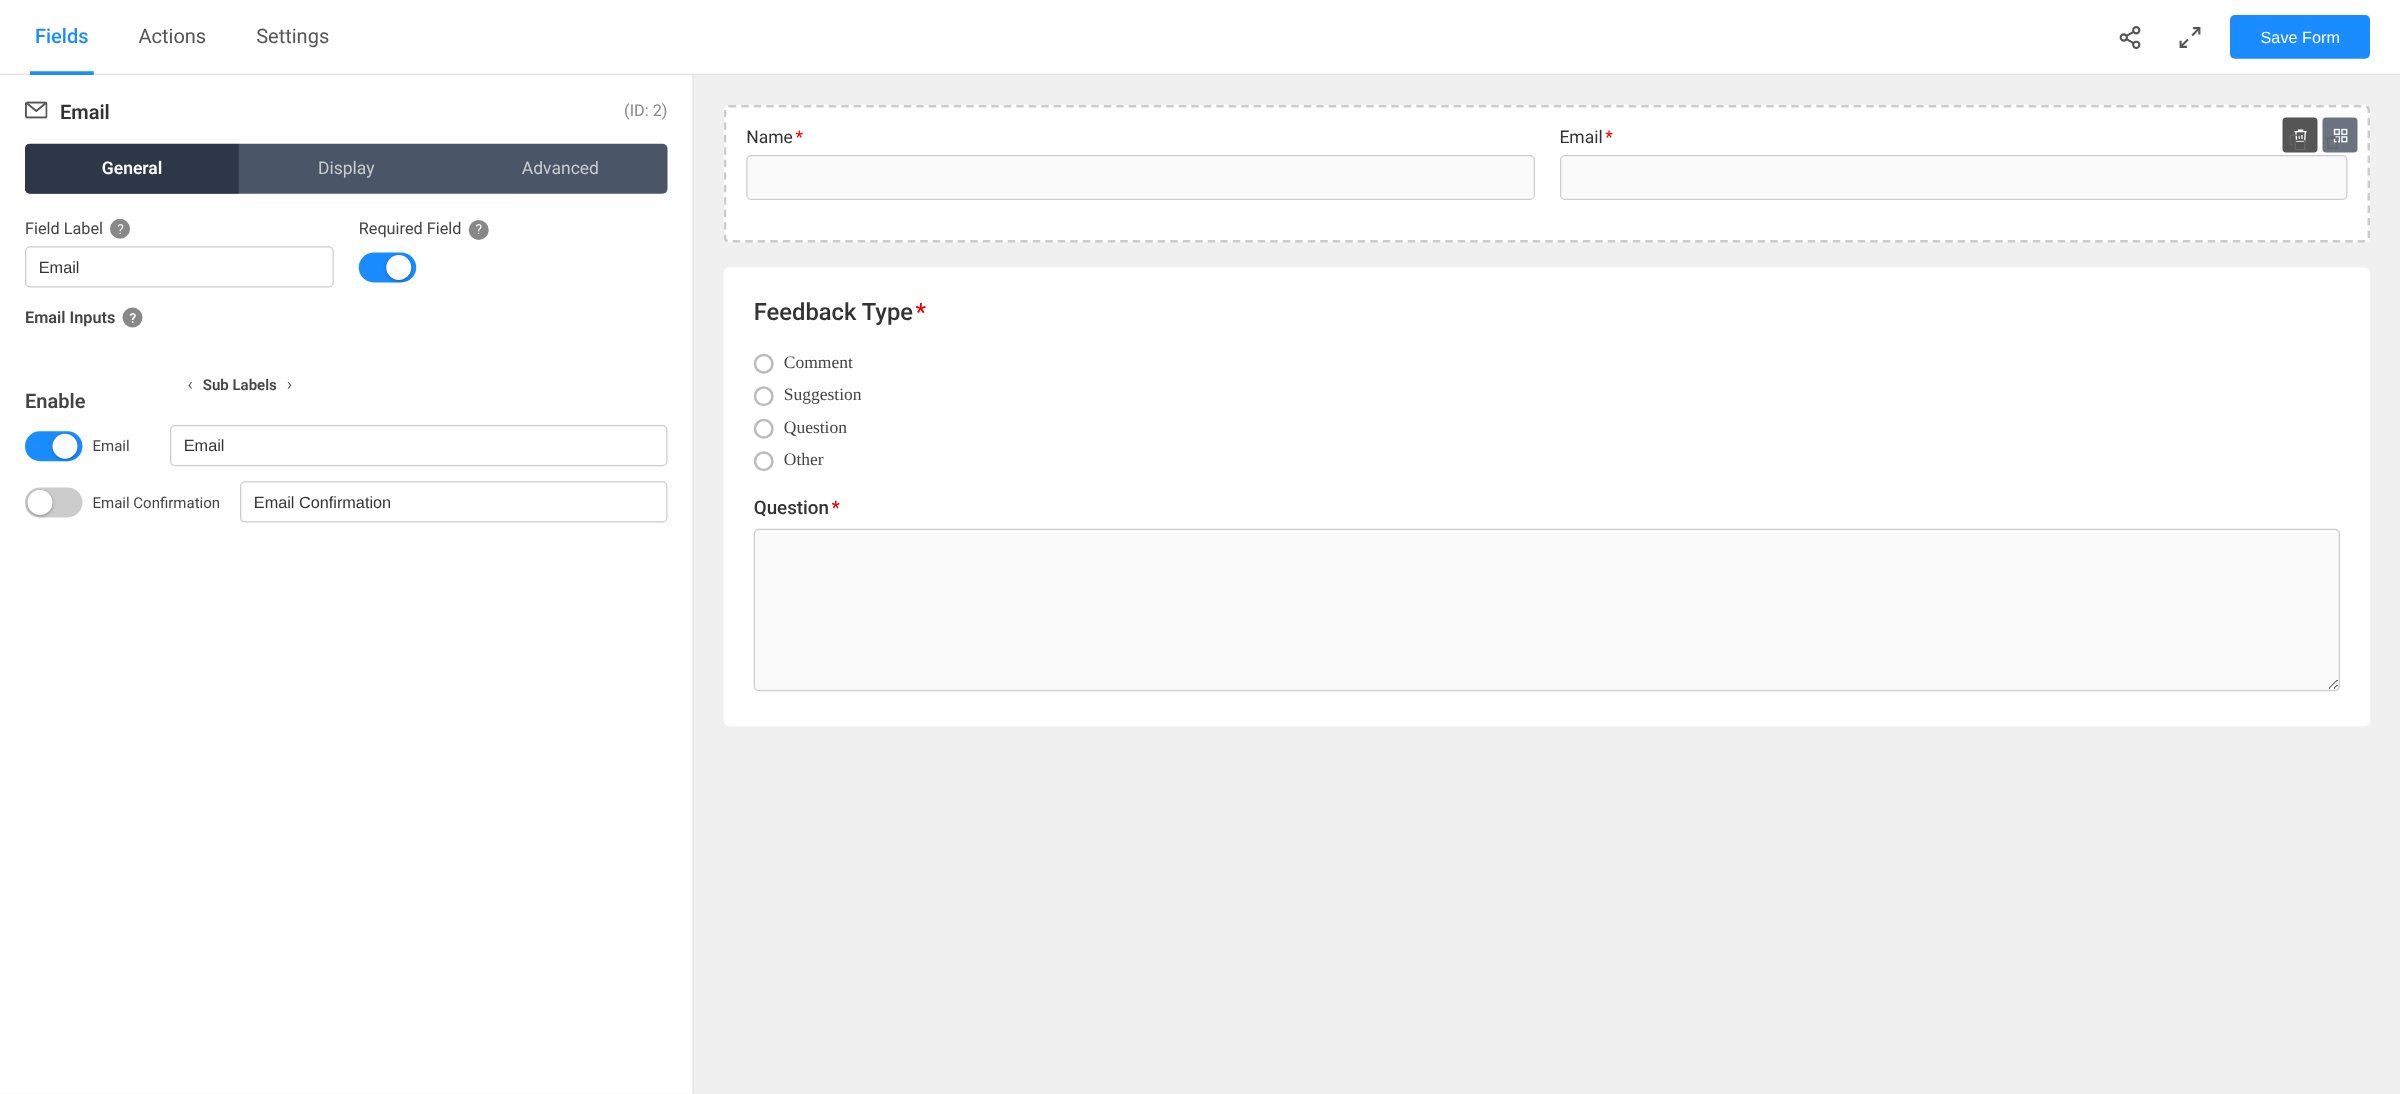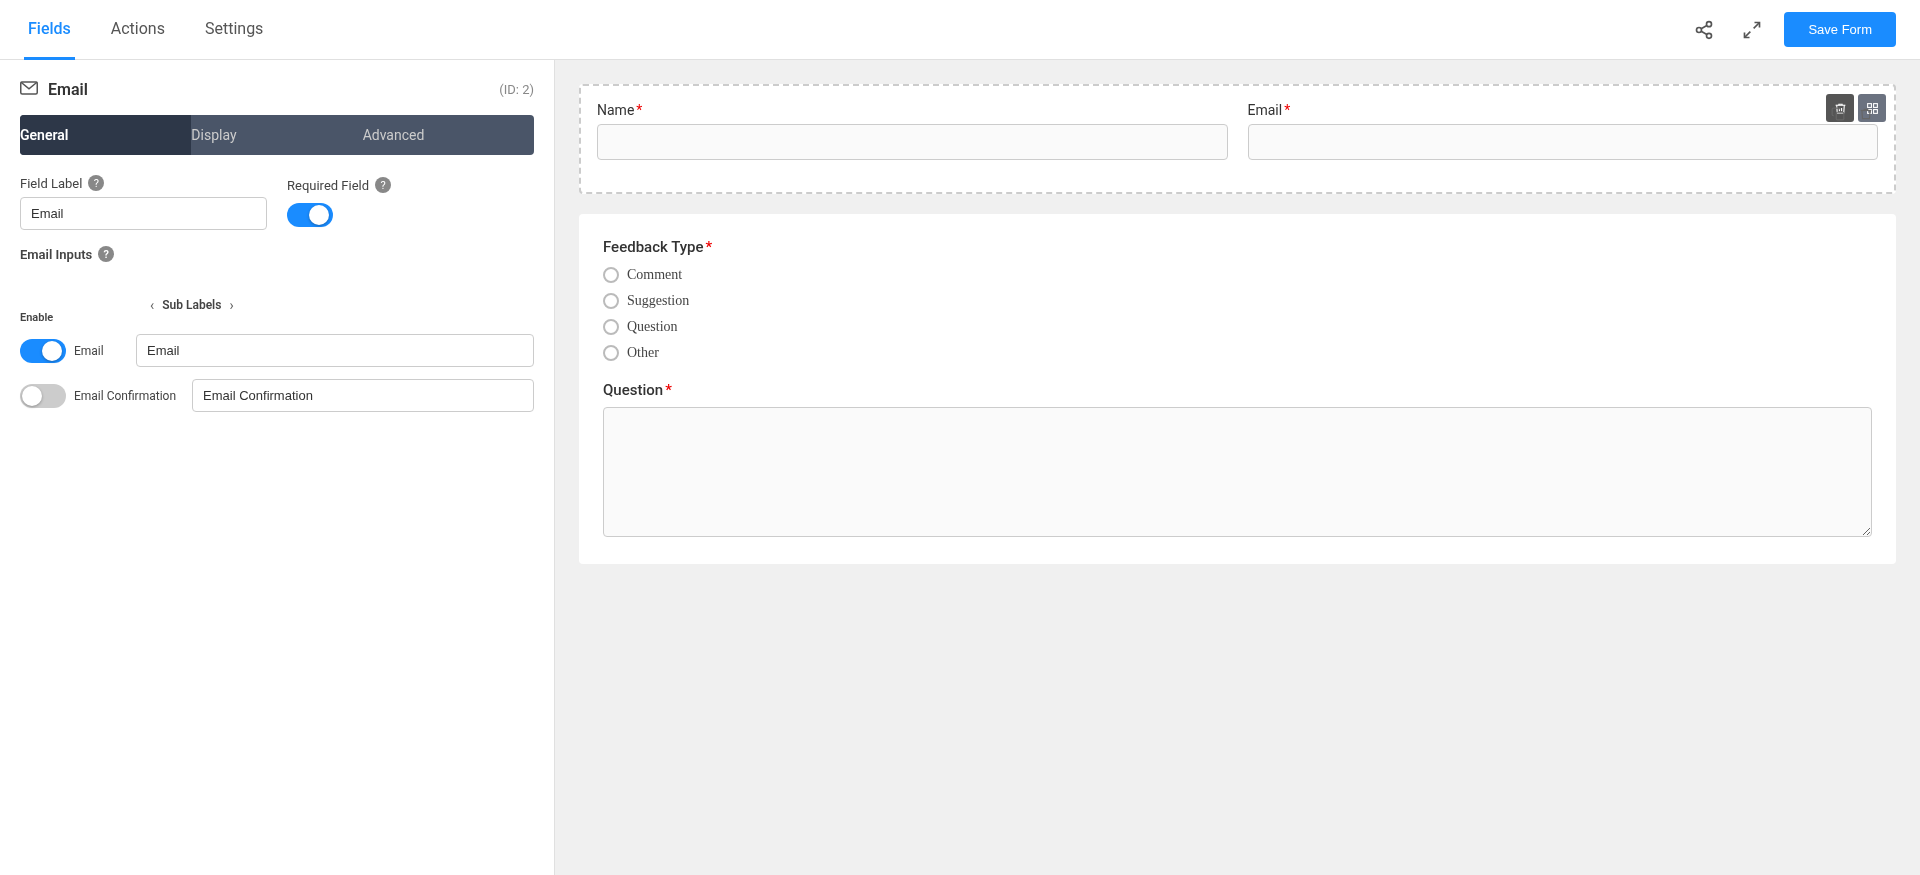--- a/index.html
+++ b/index.html
@@ -120,37 +120,38 @@
     
     .field-sub-tabs {
       display: flex;
       background: #4a5568;
       border-radius: 4px;
       overflow: hidden;
       margin-bottom: 20px;
     }
     .field-sub-tab {
       flex: 1;
+      text-align: center;
       padding: 12px 0;
       cursor: pointer;
       color: #ccc;
       font-size: 14px;
     }
     .field-sub-tab.active {
       background: #2d3748;
       color: #fff;
       font-weight: 600;
     }
 
     
     .form-row {
       display: flex;
       gap: 20px;
       margin-bottom: 16px;
-      align-items: flex-end;
+      align-items: center;
     }
     .form-group {
       flex: 1;
     }
     .form-label {
       font-size: 13px;
       color: #444;
       margin-bottom: 6px;
       display: flex;
       align-items: center;
@@ -306,23 +307,23 @@
     }
 
     
     .form-body {
       background: #fff;
       border-radius: 4px;
       padding: 24px;
     }
 
     .feedback-type-label {
-      font-size: 15px;
+      font-size: 19px;
       font-weight: 500;
-      margin-bottom: 11px;
+      margin-bottom: 22px;
       color: #333;
     }
     .radio-group { margin-bottom: 20px; }
     .radio-option {
       display: flex;
       align-items: center;
       gap: 8px;
       margin-bottom: 10px;
     }
     .radio-circle {
@@ -424,21 +425,21 @@
         </div>
       </div>
 
       <div class="email-inputs-section">
         <div class="email-inputs-label">
           <span>Email Inputs</span>
           <span class="help-icon">?</span>
         </div>
 
         <div style="display:flex; align-items:center; margin-bottom:10px;">
-          <div style="min-width:130px; font-size:11px; font-weight:600; color:#444;margin-top:25px;">Enable</div>
+          <div style="min-width:130px; font-size:16px; font-weight:600; color:#444;margin-top:25px;">Enable</div>
           <div style="display:flex; align-items:center; gap:8px; flex:1;">
             <span class="nav-arrow">‹</span>
             <span style="font-size:12px; font-weight:600; color:#444;">Sub Labels</span>
             <span class="nav-arrow">›</span>
           </div>
         </div>
 
         <div class="email-input-row">
           <div class="enable-col">
             <div class="toggle-wrapper">

